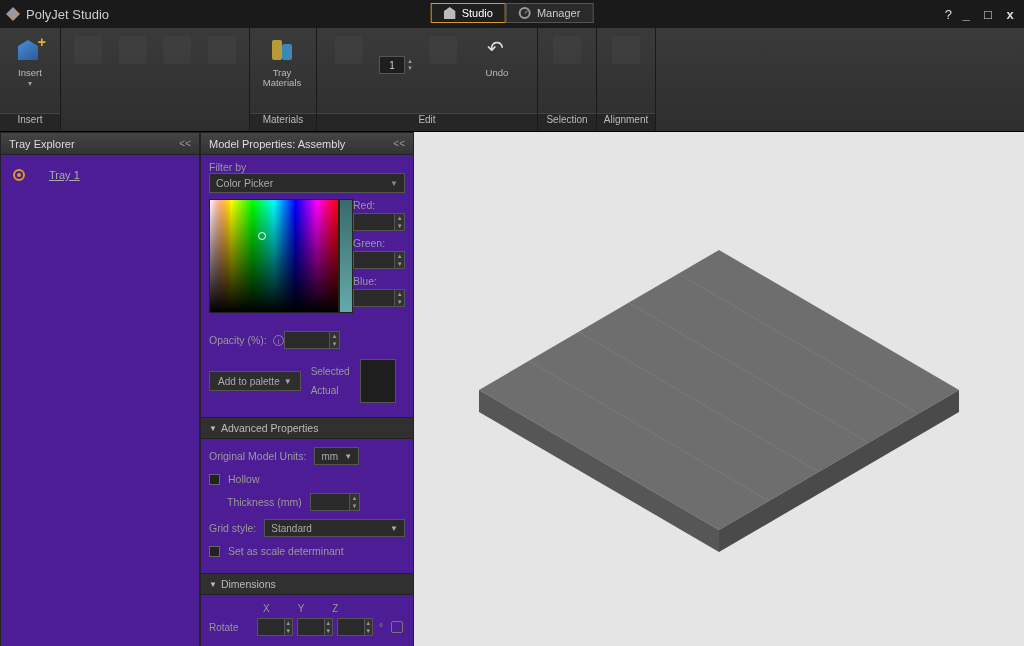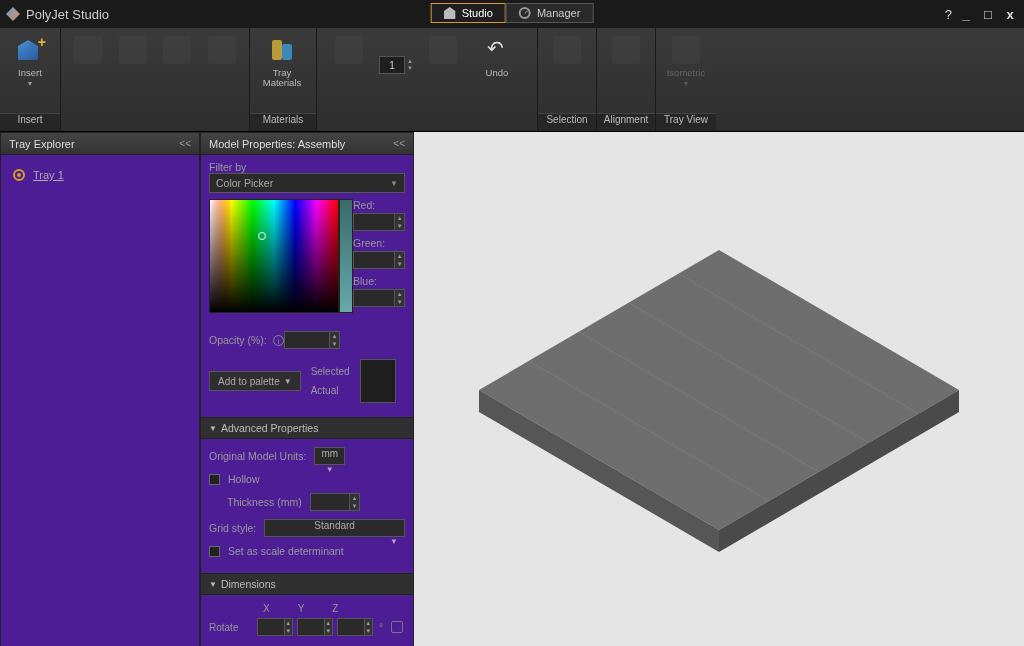--- a/index.html
+++ b/index.html
@@ -67,21 +67,21 @@
   
   .panel { background:#4c1d95; border:1px solid #222; display:flex; flex-direction:column; }
   .panel-header { height:22px; background:linear-gradient(#444,#333); border-bottom:1px solid #222; display:flex; align-items:center; padding:0 8px; font-size:11px; color:#ddd;}
   .panel-header .collapse { margin-left:auto; font-size:10px; color:#999; cursor:pointer;}
   .panel-body { flex:1; overflow-y:auto; padding:6px 8px; font-size:11px; color:#aaa; position:relative;}
   .panel-body::-webkit-scrollbar { width:8px; }
   .panel-body::-webkit-scrollbar-thumb { background:#555; }
   .panel-body::-webkit-scrollbar-track { background:#2a2a2a; }
 
   .tray-explorer { width:200px; }
-  .tray-item { display:flex; align-items:center; gap:8px; padding:8px 4px;text-decoration:underline; }
+  .tray-item { display:flex; align-items:center; gap:24px; padding:8px 4px;text-decoration:underline; }
   .tray-item .target { width:12px; height:12px; border:2px solid #d89a2b; border-radius:50%; position:relative;}
   .tray-item .target::after { content:""; position:absolute; width:4px; height:4px; background:#d89a2b; border-radius:50%; top:2px; left:2px;}
 
   .model-props { width:214px; }
   .mp-label { color:#999; font-size:10.5px; }
   .mp-row { margin-bottom:6px; }
   .mp-select { width:100%; height:20px; background:#2a2a2a; border:1px solid #555; color:#aaa; font-size:10.5px; padding:0 6px; display:flex; align-items:center; justify-content:space-between; cursor:pointer;}
   .mp-select .arr { font-size:8px; color:#888;}
   .color-area { display:flex; margin-top:6px;}
   .color-sq { width:130px; height:114px; background:
@@ -104,21 +104,21 @@
 
   .swatch-row { display:flex; align-items:center; gap:10px; margin:10px 0 14px;}
   .btn-small { height:20px; padding:0 8px; background:#2e2e2e; border:1px solid #555; color:#aaa; font-size:10px; display:flex; align-items:center; gap:4px; cursor:pointer;}
   .swatch-labels { display:flex; flex-direction:column; gap:8px; font-size:10px; color:#999;}
   .swatch-box { width:36px; height:44px; border:1px solid #555; background:#1e1e1e;}
 
   .section-hdr { display:flex; align-items:center; gap:4px; background:#303030; margin:0 -8px; padding:4px 8px; font-size:10.5px; color:#bbb; cursor:pointer; border-top:1px solid #222; border-bottom:1px solid #222;}
   .section-hdr .tri { font-size:8px;}
   .sect-body { padding:8px 0;}
   .inline-row { display:flex; align-items:center; gap:8px; margin-bottom:8px;}
-  .mini-select { height:18px; background:#2a2a2a; border:1px solid #555; color:#aaa; font-size:10px; padding:0 6px; display:flex; align-items:center; gap:6px; cursor:pointer;flex-direction:column;}
+  .mini-select { height:18px; background:#2a2a2a; border:1px solid #555; color:#aaa; font-size:10px; padding:0 6px; display:flex; align-items:center; gap:6px; cursor:pointer;}
   .check { width:11px;height:11px; border:1px solid #666; background:#222;}
   .xyz-hdr { display:flex; padding-left:54px; gap:28px; font-size:10px; color:#999; margin-bottom:4px;}
   .xyz-row { display:flex; align-items:center; gap:4px;}
   .xyz-row .lbl { width:44px; font-size:10px; color:#999;}
   .xyz-row .num-input { width:36px;}
   .deg { font-size:10px; color:#888; margin-left:2px;}
   .lock-ico { width:12px;height:12px; border:1px solid #777; border-radius:2px; margin-left:4px;}
 
   
   .viewport { flex:1; background:#e5e5e5; position:relative; }
@@ -214,20 +214,21 @@
       </div>
       <div class="rb-btn disabled">
           <div class="rb-ico ico-generic"></div>
           <div class="rb-txt">&nbsp;</div>
         </div>
       <div class="rb-btn">
         <div class="rb-ico ico-undo"></div>
         <div class="rb-txt">Undo</div>
       </div>
     </div>
+    <div class="label">Edit</div>
   </div>
   <div class="ribbon-sep"></div>
 
   <div class="ribbon-group" style="width:58px;">
     <div class="buttons">
       <div class="rb-btn disabled">
           <div class="rb-ico ico-generic"></div>
           <div class="rb-txt">&nbsp;</div>
         </div>
     </div>
@@ -239,30 +240,20 @@
     <div class="buttons">
       <div class="rb-btn disabled">
           <div class="rb-ico ico-generic"></div>
           <div class="rb-txt">&nbsp;</div>
         </div>
     </div>
     <div class="label">Alignment</div>
   </div>
   <div class="ribbon-sep"></div>
 
-  <div class="ribbon-group" style="width:60px;">
-    <div class="buttons">
-      <div class="rb-btn disabled">
-        <div class="rb-ico ico-generic"></div>
-        <div class="rb-txt">Isometric</div>
-        <div class="drop-arrow">▼</div>
-      </div>
-    </div>
-    <div class="label">Tray View</div>
-  </div>
 </div>
 
 <div class="workspace">
 
   <div class="panel tray-explorer">
     <div class="panel-header">
       <span>Tray Explorer</span>
       <span class="collapse">&lt;&lt;</span>
     </div>
     <div class="panel-body">

